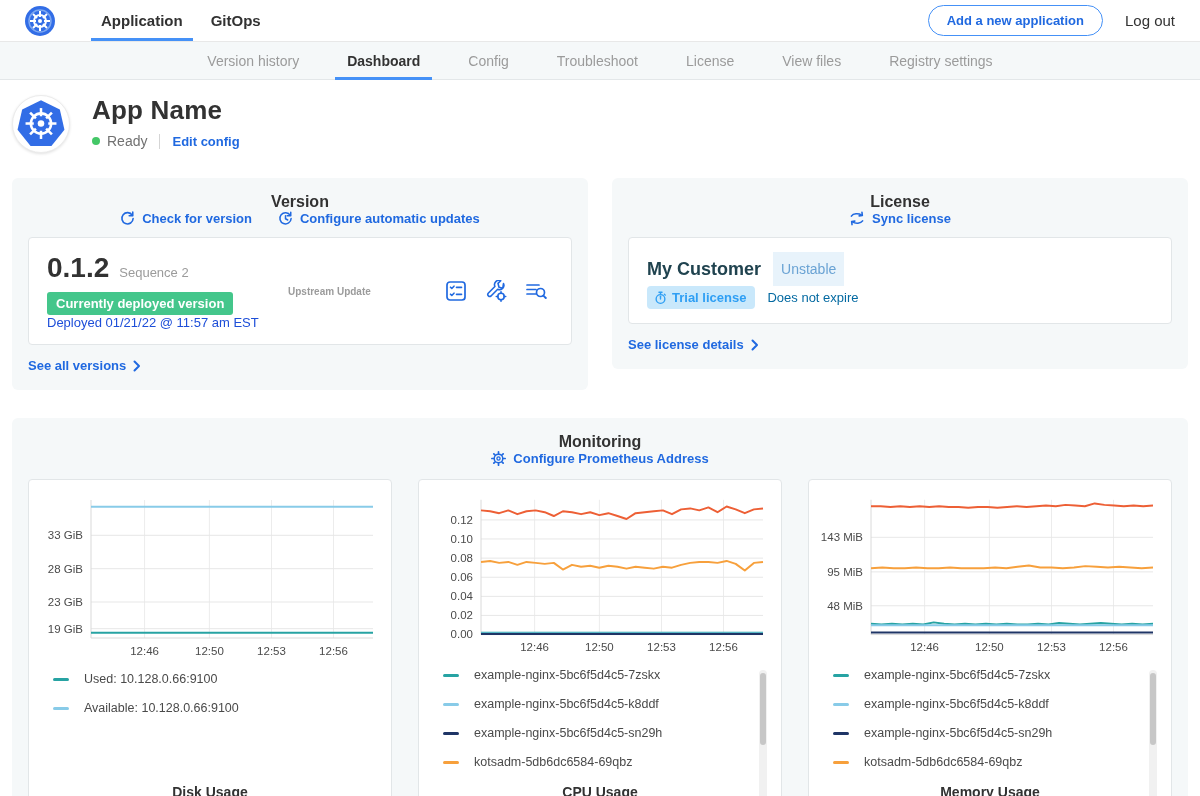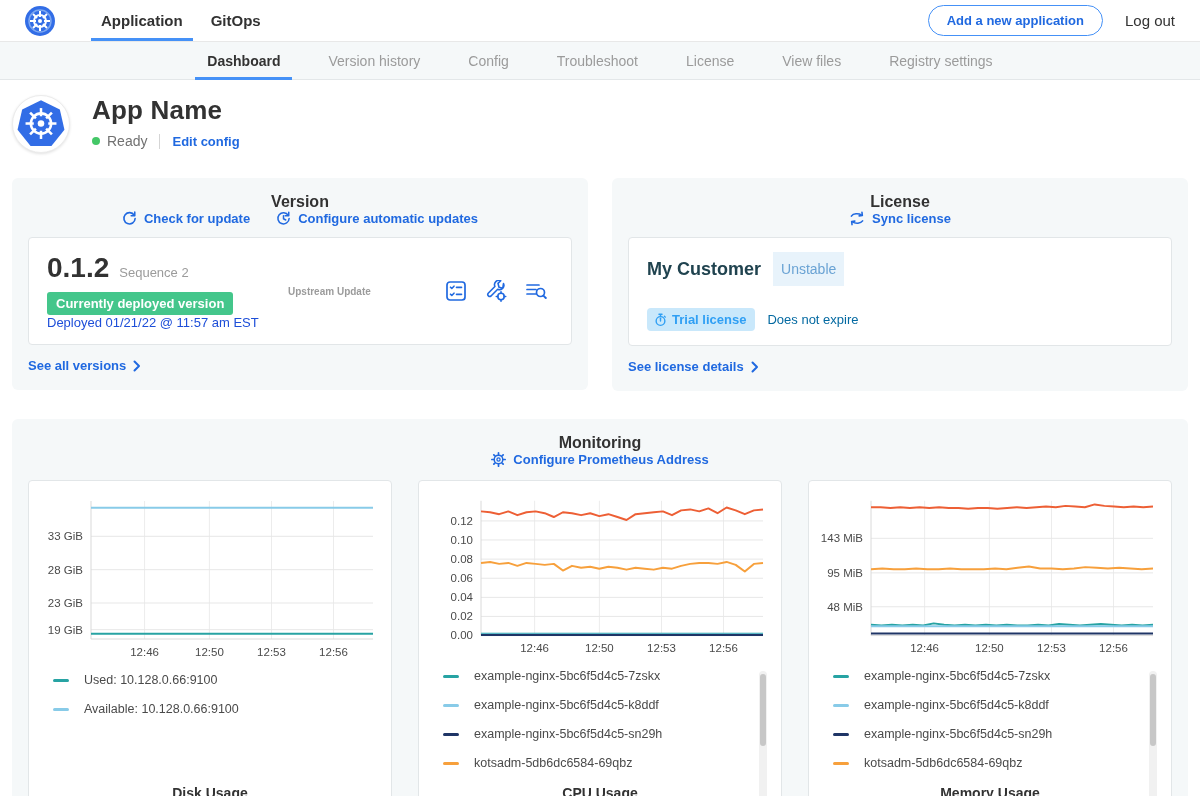--- a/index.html
+++ b/index.html
@@ -69,21 +69,21 @@
   .upstream { flex:1; font-size:10px; font-weight:700; color:#9b9b9b; padding-left:6px; }
   .version-icons { display:flex; gap:18px; align-items:center; margin-right:6px; }
   .icon-btn { color:var(--link-blue); cursor:pointer; display:flex; }
   .panel-footer-link { margin-top:13px; display:inline-flex; }
 
   
   .customer-row { display:flex; align-items:center; gap:12px; }
   .customer-name { font-size:18px; font-weight:700; color:#20434f; }
   .channel-badge { background:var(--channel-badge-bg); color:var(--channel-badge-text);
     font-size:14px; border-radius:0; padding:9px 8px; }
-  .license-row2 { display:flex; align-items:center; gap:12px; margin-top:22px; }
+  .license-row2 { display:flex; align-items:center; gap:12px; margin-top:0; }
   .trial-badge { background:var(--trial-badge-bg); color:var(--trial-badge-text);
     font-size:13px; font-weight:700; border-radius:4px; padding:4px 9px 4px 7px;
     display:inline-flex; align-items:center; gap:5px; }
   .expiry { font-size:13px; color:#0369a1; }
 
   
   .monitoring { margin-top:28px; }
   .charts-row { display:flex; gap:26px; margin-top:13px; }
   .chart-card { background:#fff; border:1px solid #e2e6e8; border-radius:4px; flex:1;
     height:336px; padding:12px 12px 14px; display:flex; flex-direction:column;
@@ -125,22 +125,22 @@
   <div class="topnav-tabs">
     <div class="topnav-tab active">Application</div>
     <div class="topnav-tab">GitOps</div>
   </div>
   <div class="topnav-spacer"></div>
   <button class="add-btn">Add a new application</button>
   <span class="logout">Log out</span>
 </div>
 
 <div class="subnav">
+  <div class="subnav-tab">Version history</div>
   <div class="subnav-tab active">Dashboard</div>
-  <div class="subnav-tab">Version history</div>
   <div class="subnav-tab">Config</div>
   <div class="subnav-tab">Troubleshoot</div>
   <div class="subnav-tab">License</div>
   <div class="subnav-tab">View files</div>
   <div class="subnav-tab">Registry settings</div>
 </div>
 
 <div class="app-header">
   <div class="avatar">
     <svg viewBox="0 0 58 58" width="58" height="58">
@@ -176,21 +176,21 @@
 
     <div class="panel">
       <div class="panel-head">
         <div class="panel-title">Version</div>
         <div class="head-links">
           <a class="link">
             <svg viewBox="0 0 16 16" width="15" height="15">
               <path d="M13.1 4.6 A6 6 0 1 0 14 8" fill="none" stroke="currentColor" stroke-width="1.7" stroke-linecap="round"></path>
               <polyline points="13.6,1.2 13.6,5 9.8,5" fill="none" stroke="currentColor" stroke-width="1.7" stroke-linejoin="round" stroke-linecap="round"></polyline>
             </svg>
-            <span>Check for update</span>
+            <span>Check for version</span>
           </a>
           <a class="link">
             <svg viewBox="0 0 16 16" width="15" height="15">
               <path d="M13.1 4.6 A6 6 0 1 0 14 8" fill="none" stroke="currentColor" stroke-width="1.6" stroke-linecap="round"></path>
               <polyline points="13.6,1.2 13.6,5 9.8,5" fill="none" stroke="currentColor" stroke-width="1.6" stroke-linejoin="round" stroke-linecap="round"></polyline>
               <polyline points="8,5 8,8.3 10.4,9.6" fill="none" stroke="currentColor" stroke-width="1.6" stroke-linecap="round" stroke-linejoin="round"></polyline>
             </svg>
             <span>Configure automatic updates</span>
           </a>
         </div>

